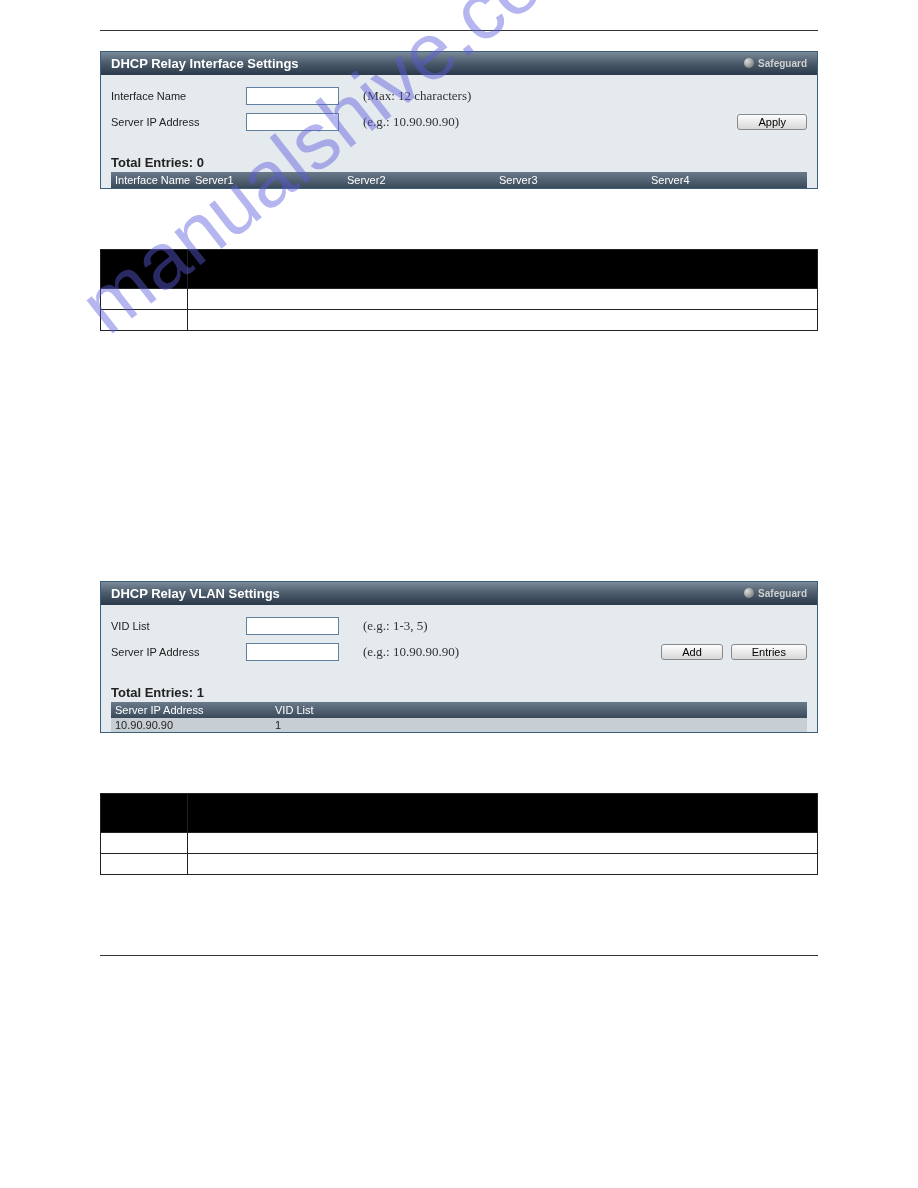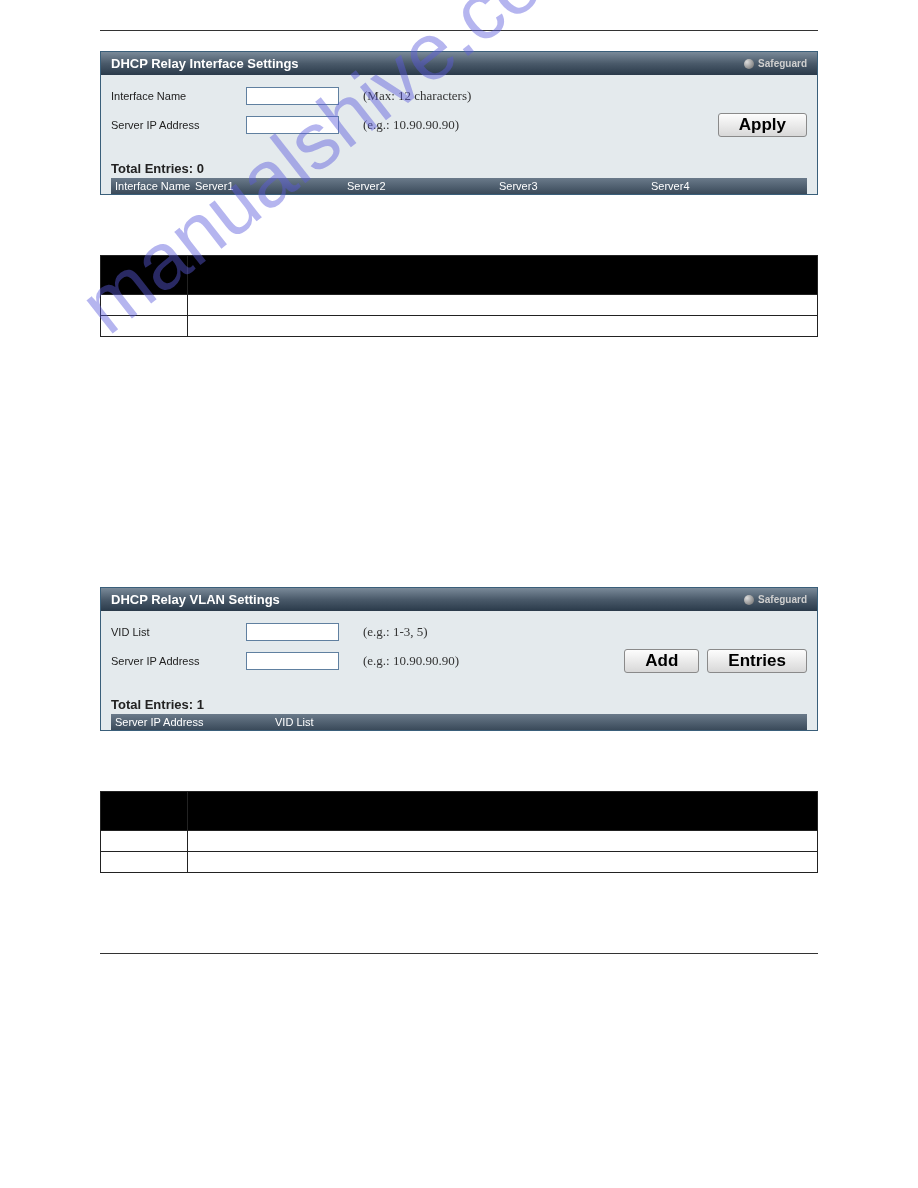--- a/index.html
+++ b/index.html
@@ -33,21 +33,21 @@
     font-size: 13px;
     padding: 4px 10px;
     display: flex;
     justify-content: space-between;
     align-items: center;
   }
   .safeguard {
     font-size: 10px;
     color: #cfcfcf;
     display: flex;
-    align-items: center;
+    align-items: flex-start;
     gap: 4px;
   }
   .safeguard::before {
     content: "";
     display: inline-block;
     width: 10px;
     height: 10px;
     border-radius: 50%;
     background: radial-gradient(circle at 3px 3px, #ddd, #666);
   }
@@ -74,24 +74,23 @@
   .form-hint {
     margin-left: 24px;
     font-size: 13px;
     color: #333;
     font-family: Liberation Serif, serif;
   }
   .btn {
     background: linear-gradient(to bottom, #fdfdfd, #d8d8d8);
     border: 1px solid #8a8a8a;
     border-radius: 3px;
-    font-size: 17px;
+    font-size: 11px;
     padding: 1px 20px;
     cursor: pointer;
-    font-weight: bold;
   }
   .btn-right {
     margin-left: auto;
   }
   .btn-group-right {
     margin-left: auto;
     display: flex;
     gap: 8px;
   }
   .total-entries {
@@ -246,20 +245,24 @@
         <button class="btn">Add</button>
         <button class="btn">Entries</button>
       </div>
     </div>
 
     <div class="total-entries">Total Entries: 1</div>
     <div class="tbl-header">
       <div class="th-cell td-ip" style="flex:none">Server IP Address</div>
       <div class="th-cell td-vid">VID List</div>
     </div>
+    <div class="tbl-row">
+      <div class="td-cell td-ip">10.90.90.90</div>
+      <div class="td-cell td-vid">1</div>
+    </div>
   </div>
 </div>
 
 <div class="spacer-30"></div>
 
 <table class="doc-table">
   <tbody>
           <tr class="hdr-row">
     <th></th>
     <th></th>

